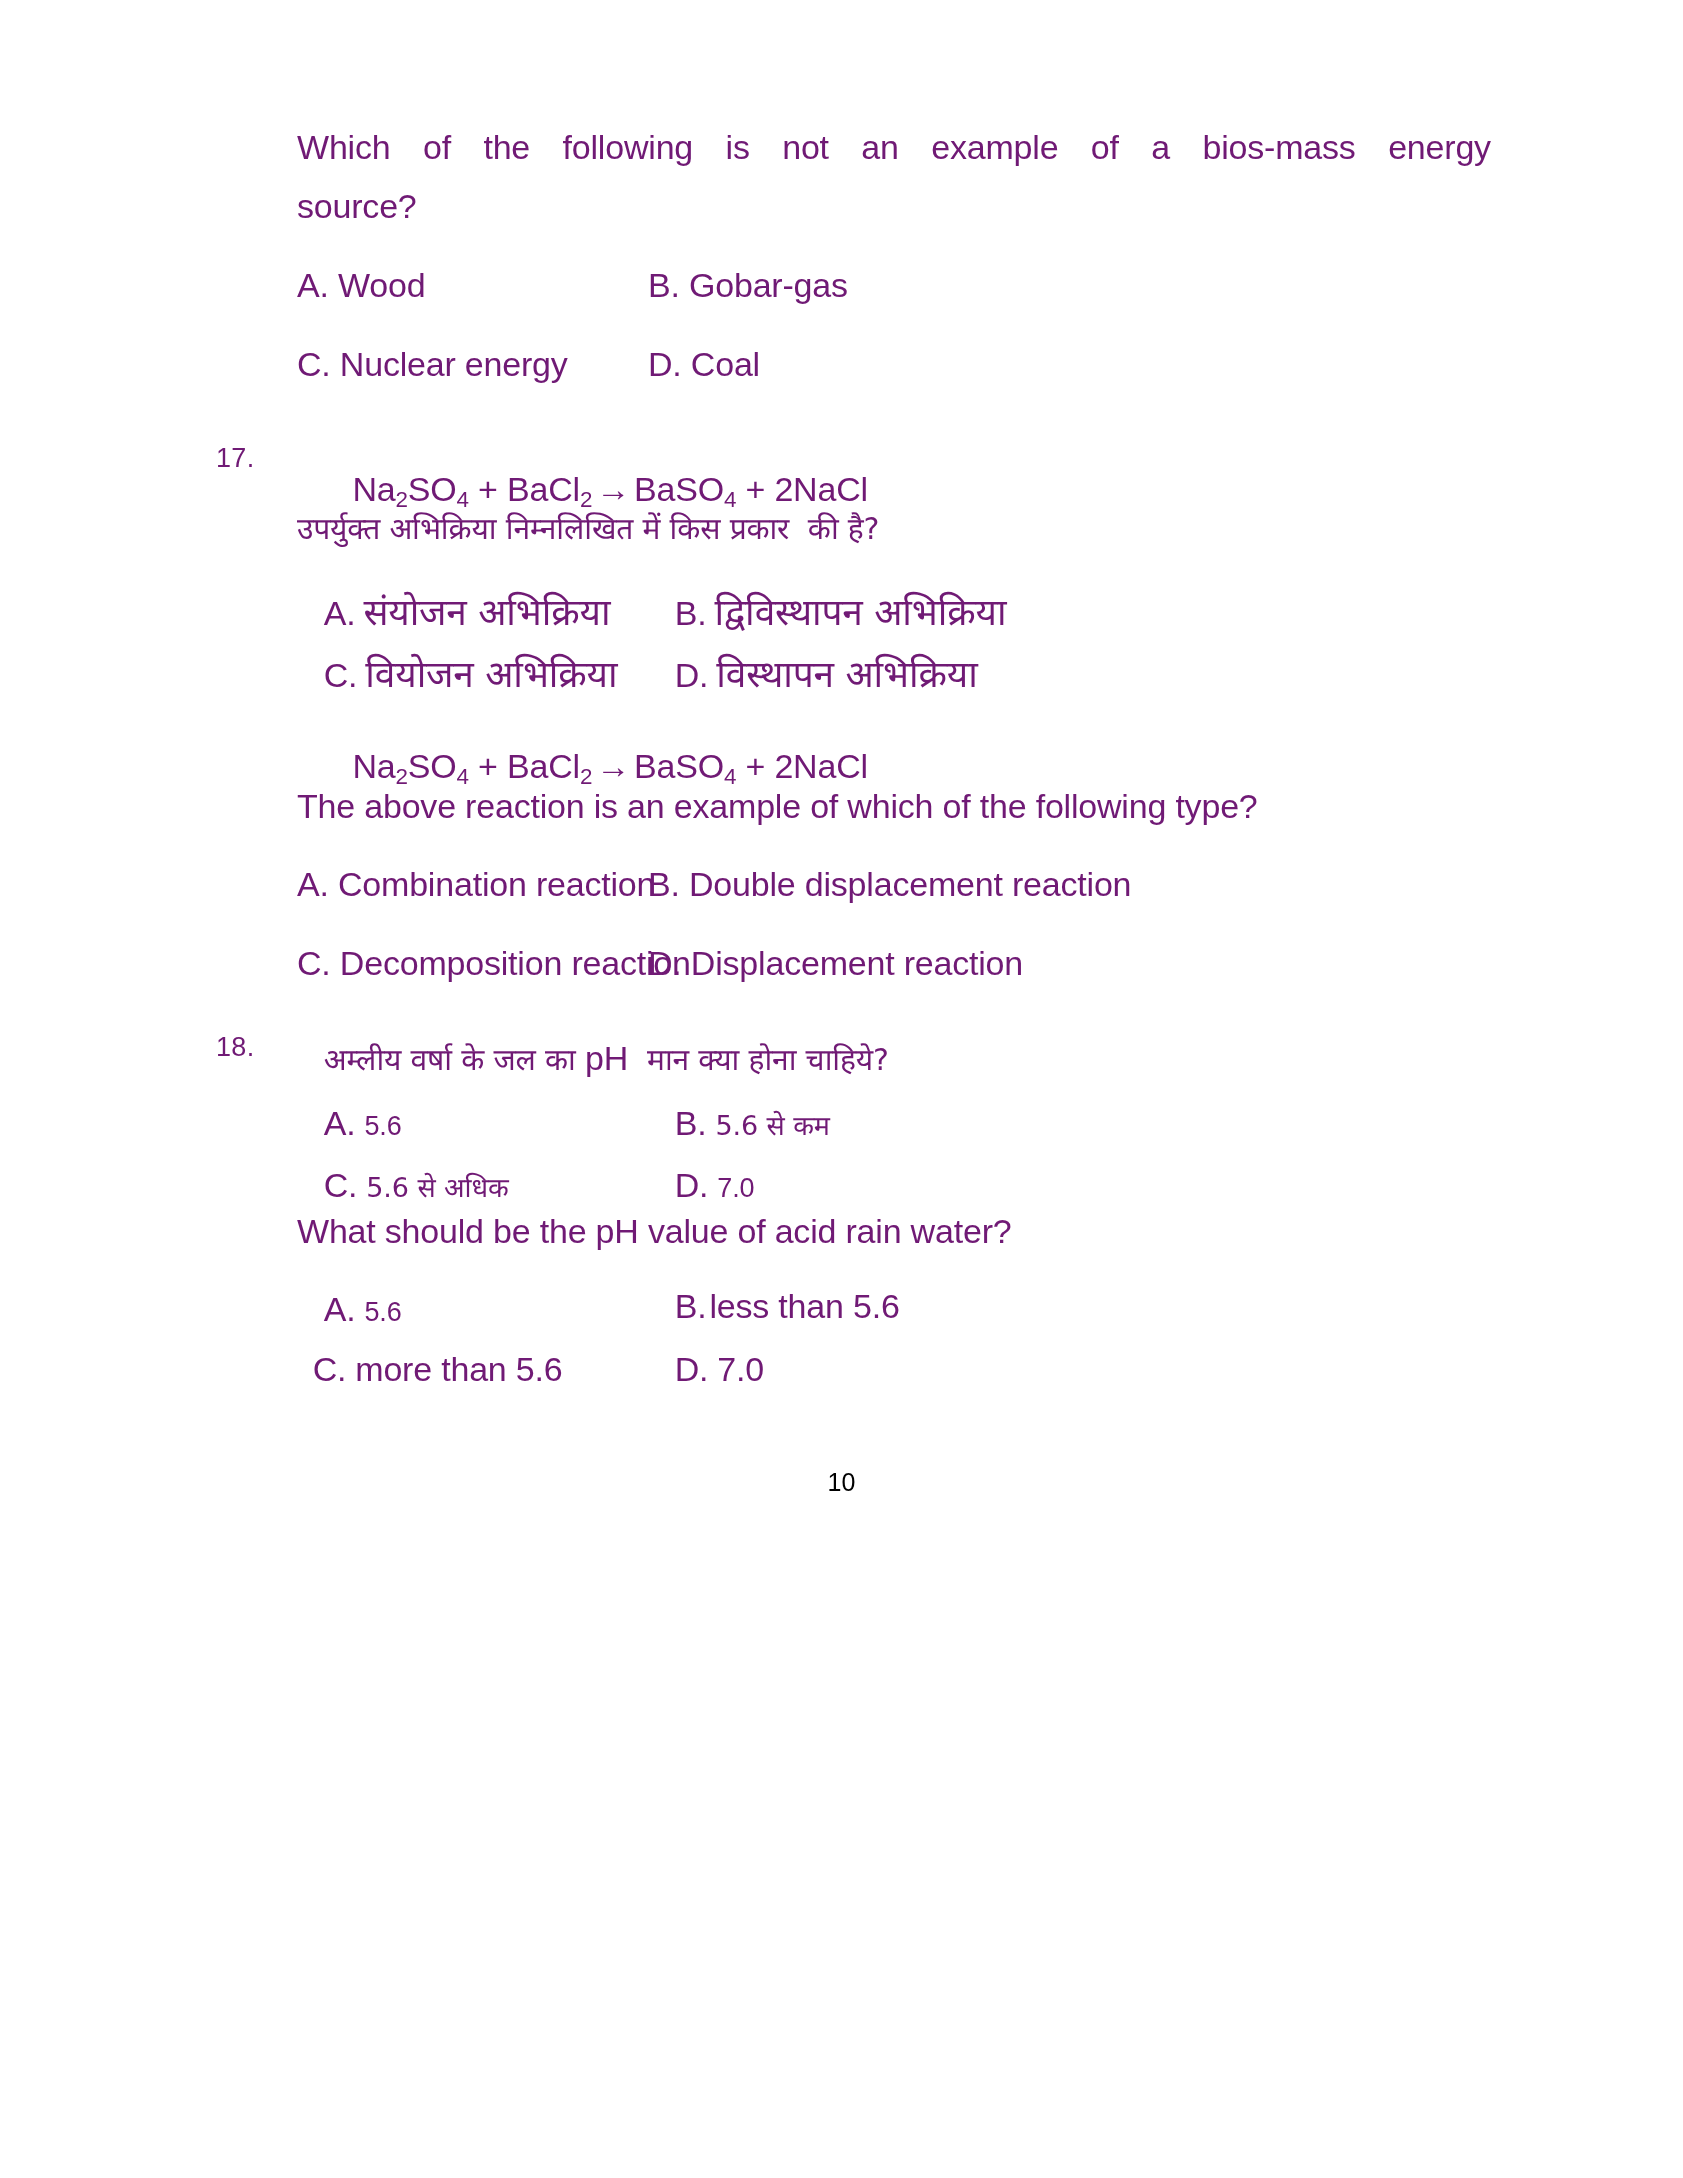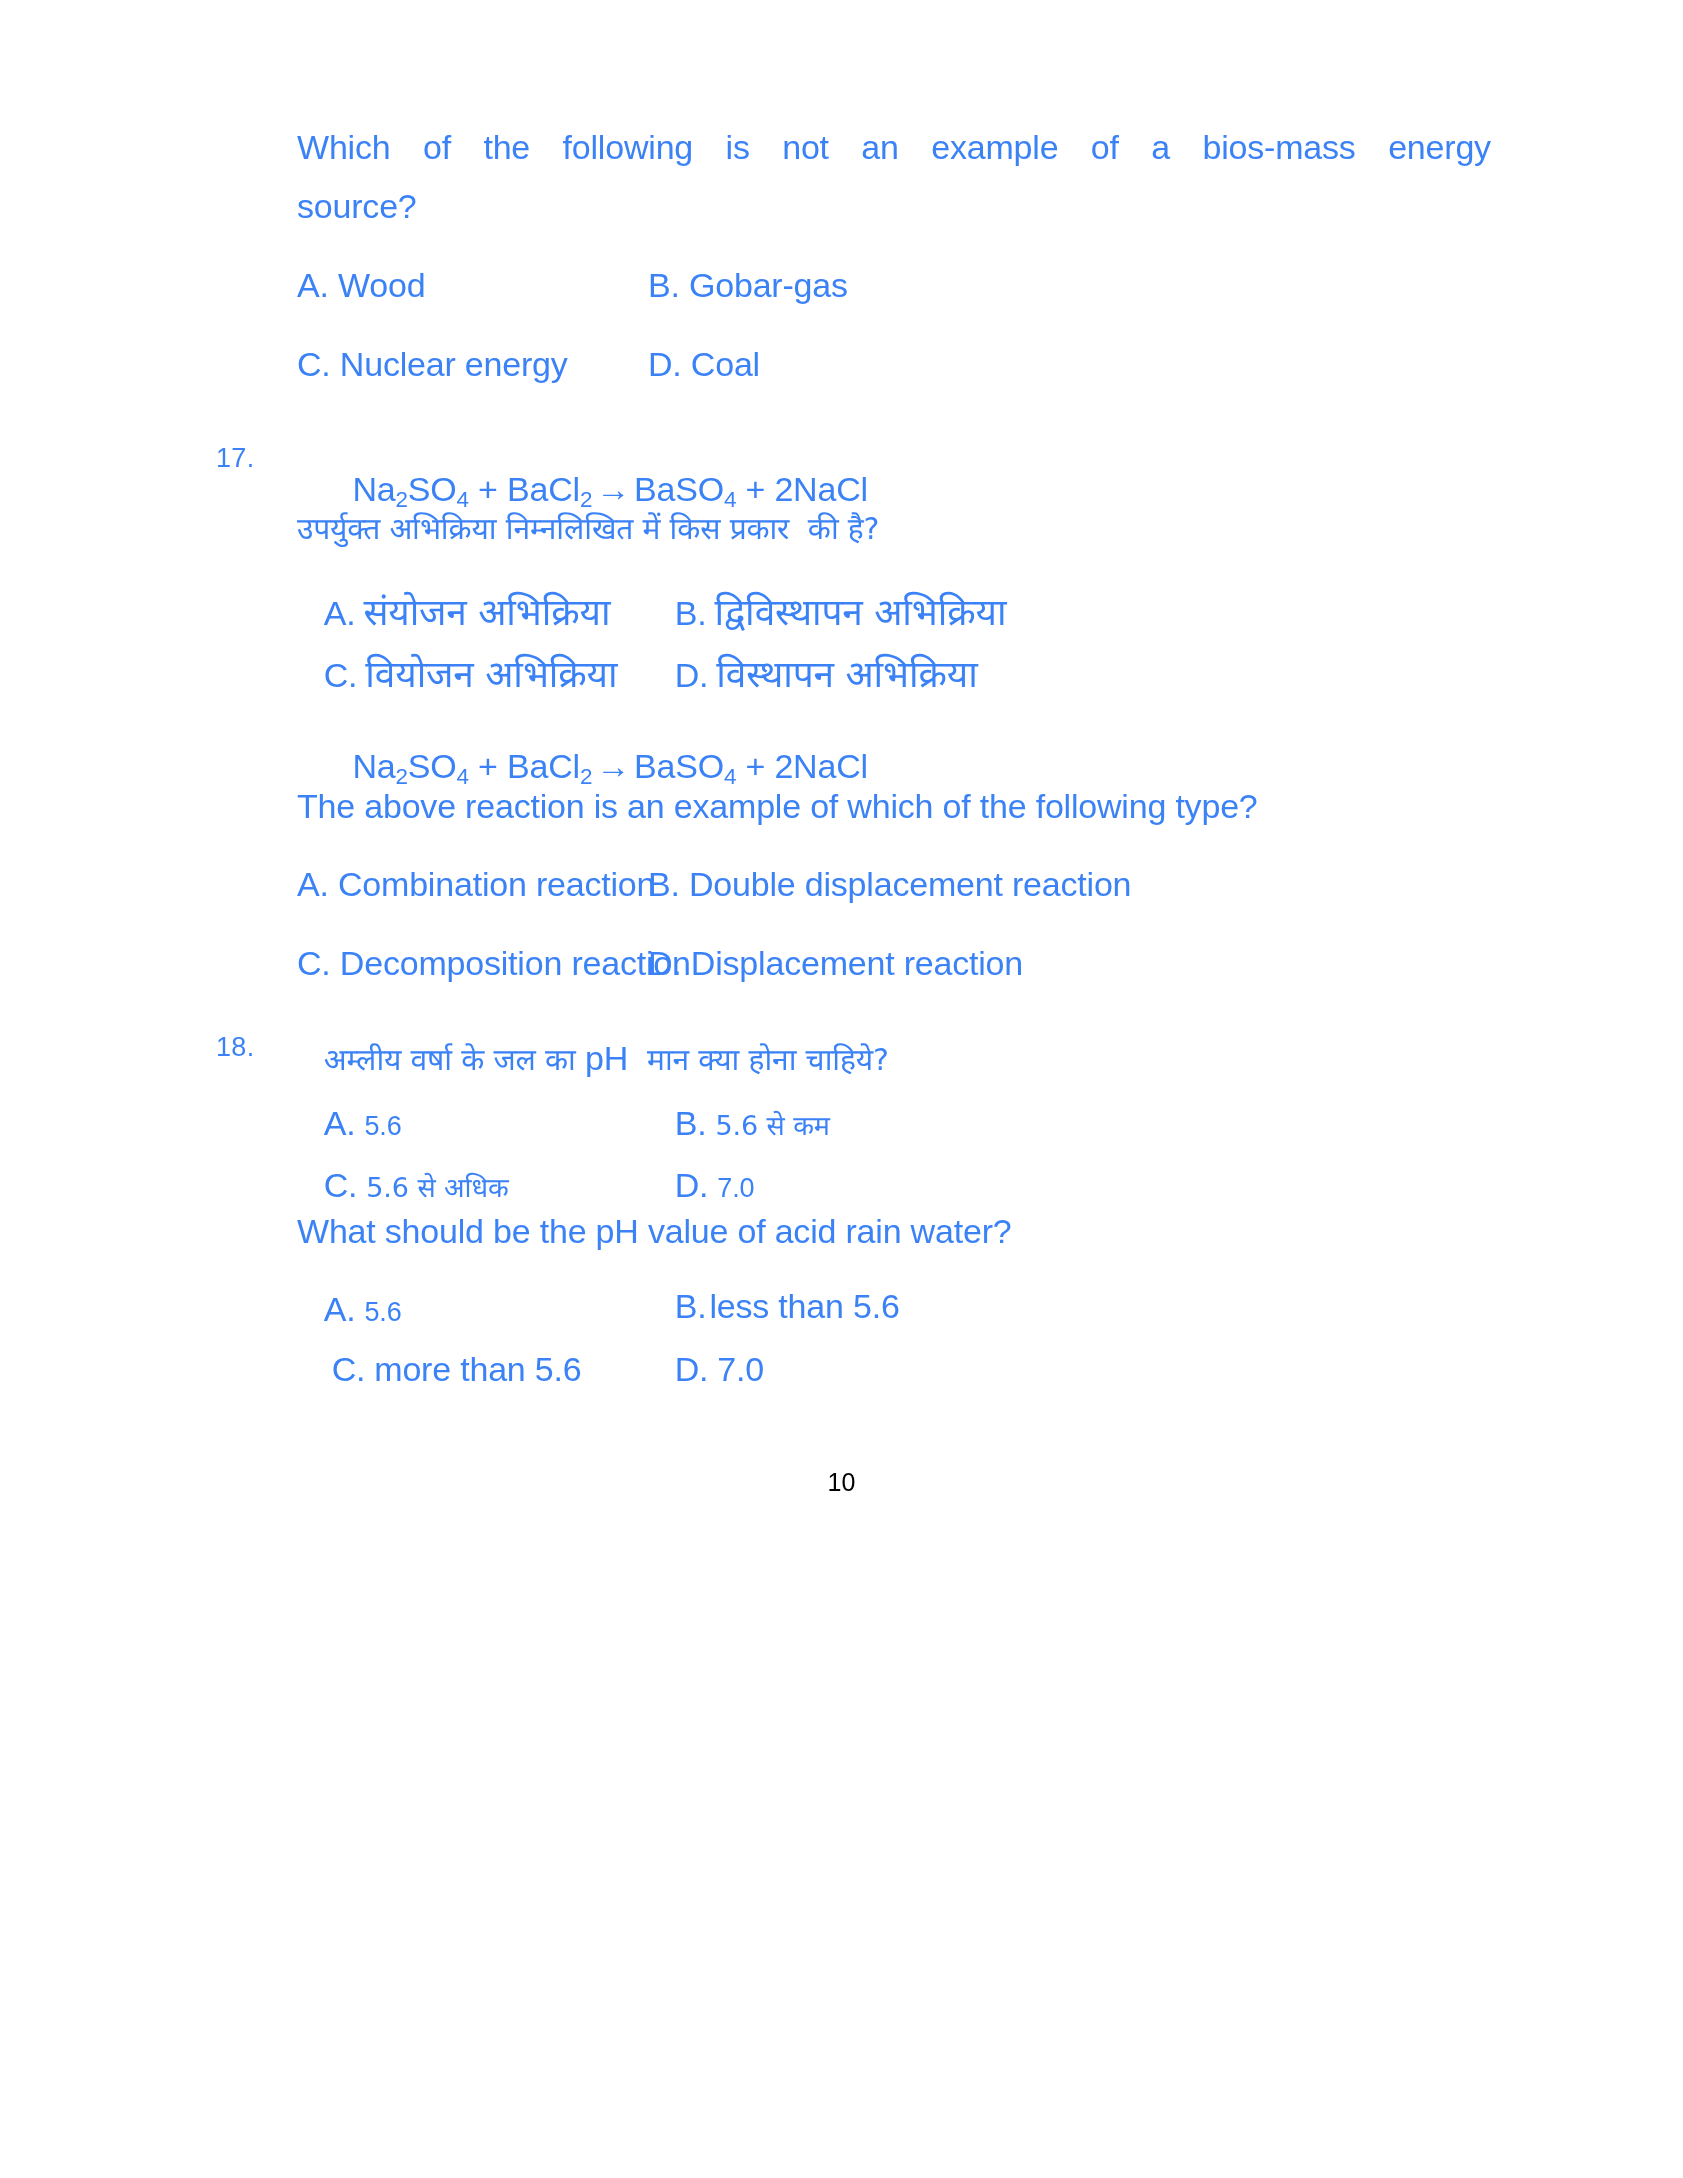--- a/index.html
+++ b/index.html
@@ -22,21 +22,21 @@
     left: 0;
     top: 0;
     width: 1683px;
     height: 2178px;
   }
 
   
   .ln {
     position: absolute;
     white-space: pre;
-    color: #3b82f6;
+    color: #701a75;
     line-height: 1.05;
   }
 
   
   .qnum {
     font-size: 27px;
     letter-spacing: 0.3px;
   }
 
   
@@ -184,21 +184,21 @@
     <div class="ln en" style="left:297px; top:1214px;">What should be the pH value of acid rain water?</div>
 
     <div class="ln" style="left:297px; top:1275px;">
       <span class="opt-letter">A.</span><span class="opt-small" style="margin-left:9px;">5.6</span>
     </div>
 
     <div class="ln" style="left:648px; top:1272px;">
       <span class="opt-letter">B.</span><span class="en" style="margin-left:3px;">less than 5.6</span>
     </div>
 
-    <div class="ln" style="left:305px; top:1335px;">
+    <div class="ln" style="left:286px; top:1335px;">
       <span class="opt-letter">C.</span><span class="en" style="margin-left:9px;">more than 5.6</span>
     </div>
 
     <div class="ln" style="left:648px; top:1335px;">
       <span class="opt-letter">D.</span><span class="en" style="margin-left:9px;">7.0</span>
     </div>
 
     <div class="folio" style="top:1468px;">10</div>
 
   </div>

